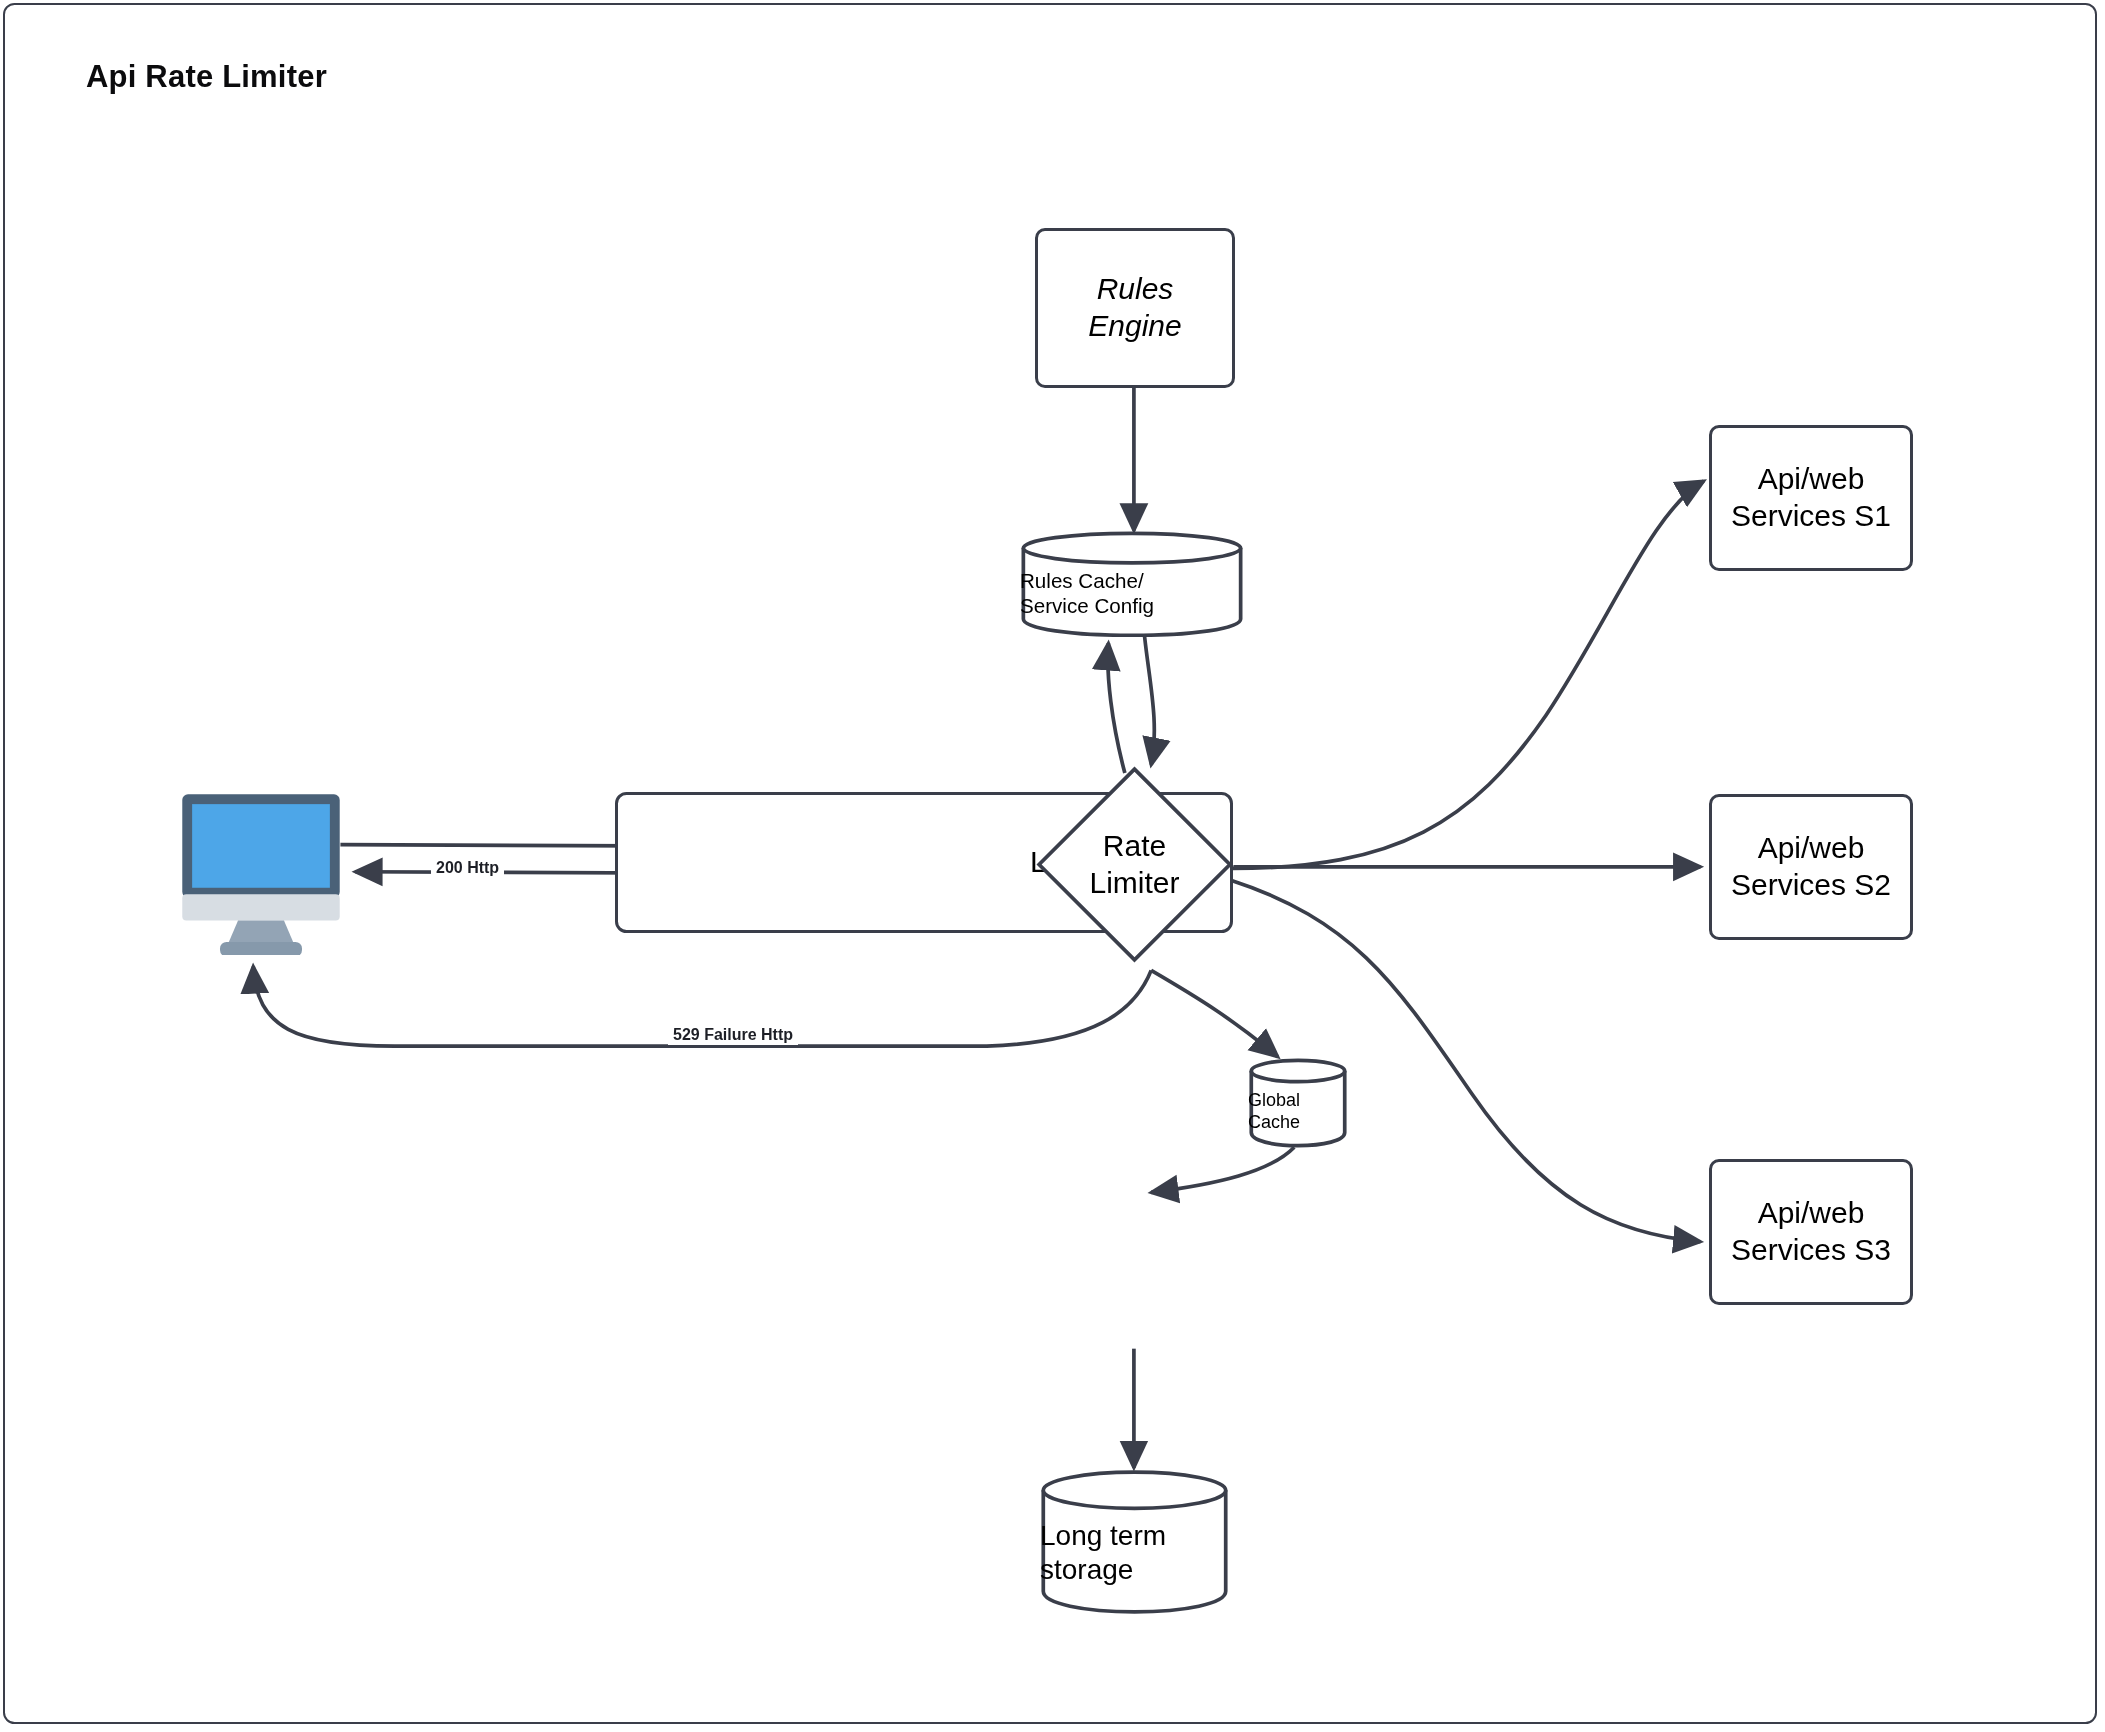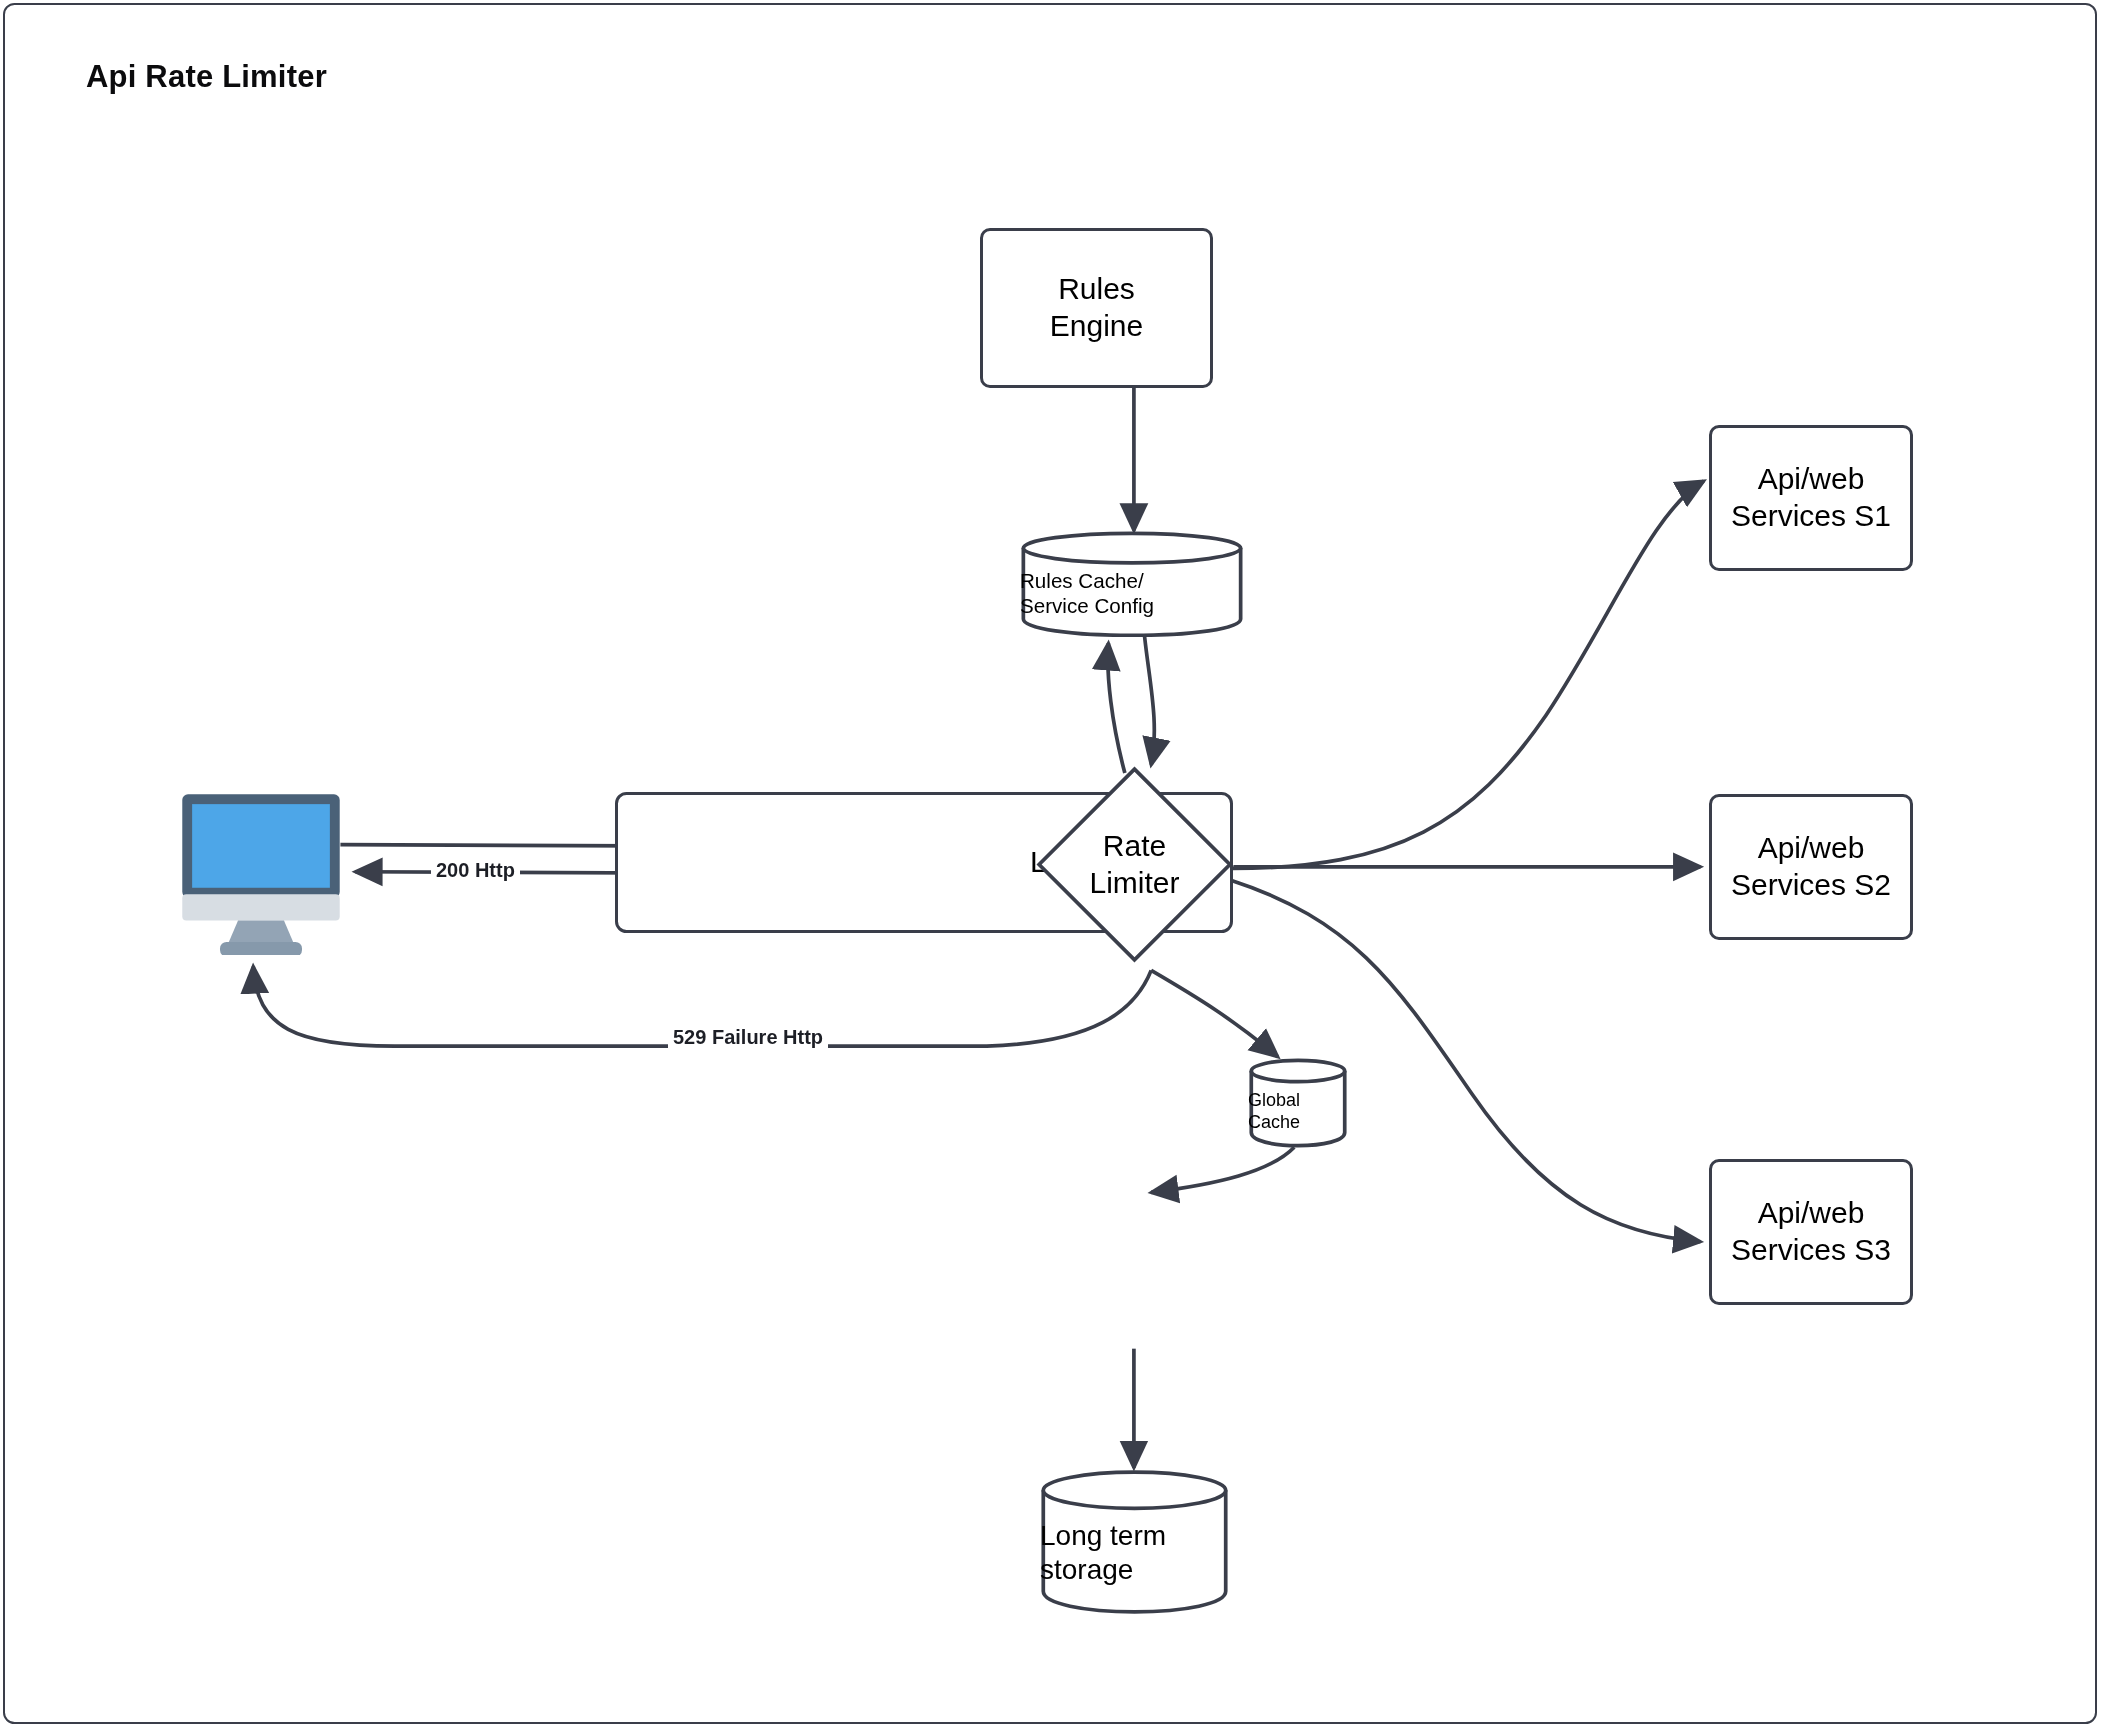--- a/index.html
+++ b/index.html
@@ -93,21 +93,21 @@
     position: absolute;
     left: 0;
     width: 100%;
     text-align: left;
     color: #000;
     line-height: 1.2;
     z-index: 3;
   }
   .edge-label {
     position: absolute;
-    font-size: 20px;
+    font-size: 16px;
     font-weight: bold;
     color: #1d1f26;
     background: #ffffff;
     padding: 1.6px 5px;
     white-space: nowrap;
     z-index: 4;
   }
   #monitor { position: absolute; }
 </style>
 </head>
@@ -145,21 +145,21 @@
       <path d="M1400,1180 C1460,1215 1500,1240 1554,1285"></path>
 
       <path d="M1574,1395 C1545,1425 1480,1440 1400,1450"></path>
 
       <path d="M1379,1640 L1379,1785"></path>
 
       <path d="M1400,1180 C1380,1230 1330,1268 1200,1272 L480,1272 C360,1272 312,1250 308,1175"></path>
     </g>
   </svg>
 
-  <div class="node rbox" style="left:980px; top:228px; width:233px; height:160px;">
+  <div class="node rbox" style="left:1035px; top:228px; width:200px; height:160px;font-style:italic;">
     <div>
       <div>Rules</div>
       <div>Engine</div>
     </div>
   </div>
 
   <div class="cyl" style="left:1020px; top:530px; width:224px; height:107px;">
     <svg width="224" height="107" viewBox="0 0 272 130">
       <path d="M4,22 L4,108 C4,120 64,128 136,128 C208,128 268,120 268,108 L268,22" fill="#ffffff" stroke="#3a3e4a" stroke-width="4.5"></path>
       <ellipse cx="136" cy="22" rx="132" ry="18" fill="#ffffff" stroke="#3a3e4a" stroke-width="4.5"></ellipse>

